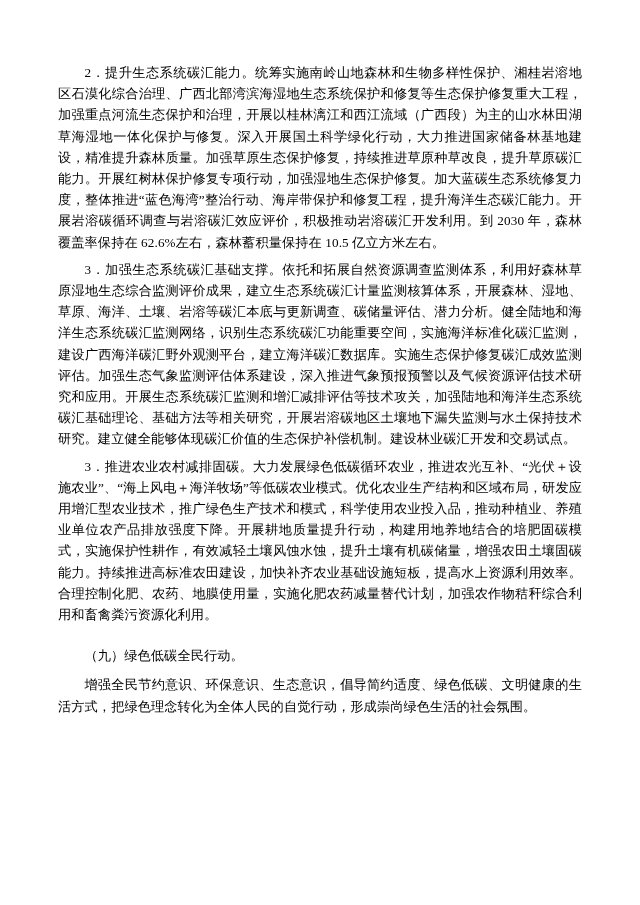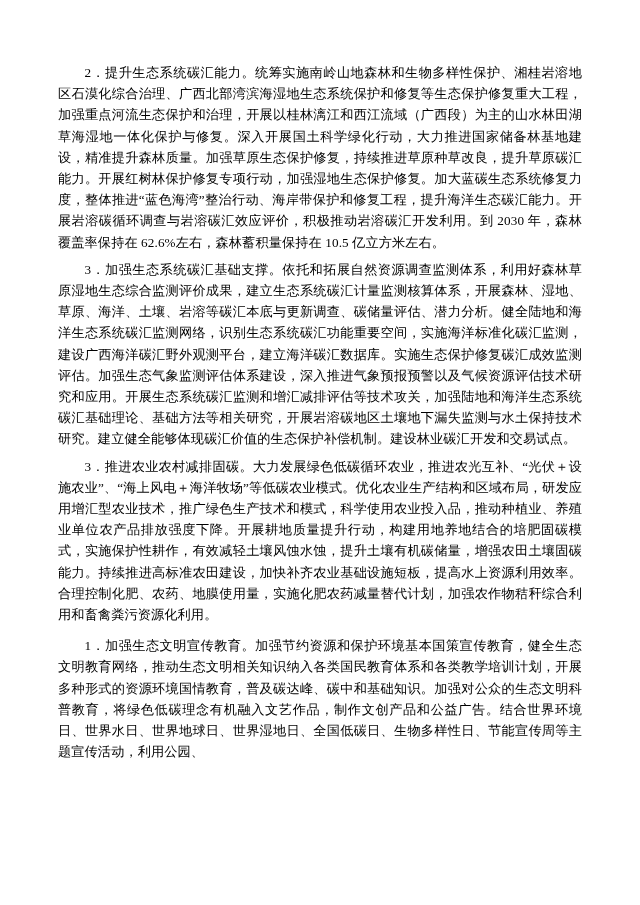--- a/index.html
+++ b/index.html
@@ -44,17 +44,18 @@
 <div class="page">
 
   <p class="para indent">2．提升生态系统碳汇能力。统筹实施南岭山地森林和生物多样性保护、湘桂岩溶地区石漠化综合治理、广西北部湾滨海湿地生态系统保护和修复等生态保护修复重大工程，加强重点河流生态保护和治理，开展以桂林漓江和西江流域（广西段）为主的山水林田湖草海湿地一体化保护与修复。深入开展国土科学绿化行动，大力推进国家储备林基地建设，精准提升森林质量。加强草原生态保护修复，持续推进草原种草改良，提升草原碳汇能力。开展红树林保护修复专项行动，加强湿地生态保护修复。加大蓝碳生态系统修复力度，整体推进“蓝色海湾”整治行动、海岸带保护和修复工程，提升海洋生态碳汇能力。开展岩溶碳循环调查与岩溶碳汇效应评价，积极推动岩溶碳汇开发利用。到 2030 年，森林覆盖率保持在 62.6%左右，森林蓄积量保持在 10.5 亿立方米左右。</p>
 
   <p class="para indent">3．加强生态系统碳汇基础支撑。依托和拓展自然资源调查监测体系，利用好森林草原湿地生态综合监测评价成果，建立生态系统碳汇计量监测核算体系，开展森林、湿地、草原、海洋、土壤、岩溶等碳汇本底与更新调查、碳储量评估、潜力分析。健全陆地和海洋生态系统碳汇监测网络，识别生态系统碳汇功能重要空间，实施海洋标准化碳汇监测，建设广西海洋碳汇野外观测平台，建立海洋碳汇数据库。实施生态保护修复碳汇成效监测评估。加强生态气象监测评估体系建设，深入推进气象预报预警以及气候资源评估技术研究和应用。开展生态系统碳汇监测和增汇减排评估等技术攻关，加强陆地和海洋生态系统碳汇基础理论、基础方法等相关研究，开展岩溶碳地区土壤地下漏失监测与水土保持技术研究。建立健全能够体现碳汇价值的生态保护补偿机制。建设林业碳汇开发和交易试点。</p>
 
   <p class="para indent">3．推进农业农村减排固碳。大力发展绿色低碳循环农业，推进农光互补、“光伏＋设施农业”、“海上风电＋海洋牧场”等低碳农业模式。优化农业生产结构和区域布局，研发应用增汇型农业技术，推广绿色生产技术和模式，科学使用农业投入品，推动种植业、养殖业单位农产品排放强度下降。开展耕地质量提升行动，构建用地养地结合的培肥固碳模式，实施保护性耕作，有效减轻土壤风蚀水蚀，提升土壤有机碳储量，增强农田土壤固碳能力。持续推进高标准农田建设，加快补齐农业基础设施短板，提高水上资源利用效率。合理控制化肥、农药、地膜使用量，实施化肥农药减量替代计划，加强农作物秸秆综合利用和畜禽粪污资源化利用。</p>
 
   <div class="spacer-sm"></div>
 
+  <p class="para heading">（九）绿色低碳全民行动。</p>
 
+  <p class="para indent">增强全民节约意识、环保意识、生态意识，倡导简约适度、绿色低碳、文明健康的生活方式，把绿色理念转化为全体人民的自觉行动，形成崇尚绿色生活的社会氛围。</p>
 
-  <p class="para indent">1．加强生态文明宣传教育。加强节约资源和保护环境基本国策宣传教育，健全生态文明教育网络，推动生态文明相关知识纳入各类国民教育体系和各类教学培训计划，开展多种形式的资源环境国情教育，普及碳达峰、碳中和基础知识。加强对公众的生态文明科普教育，将绿色低碳理念有机融入文艺作品，制作文创产品和公益广告。结合世界环境日、世界水日、世界地球日、世界湿地日、全国低碳日、生物多样性日、节能宣传周等主题宣传活动，利用公园、</p>
 
 </div>
 
 </body></html>

